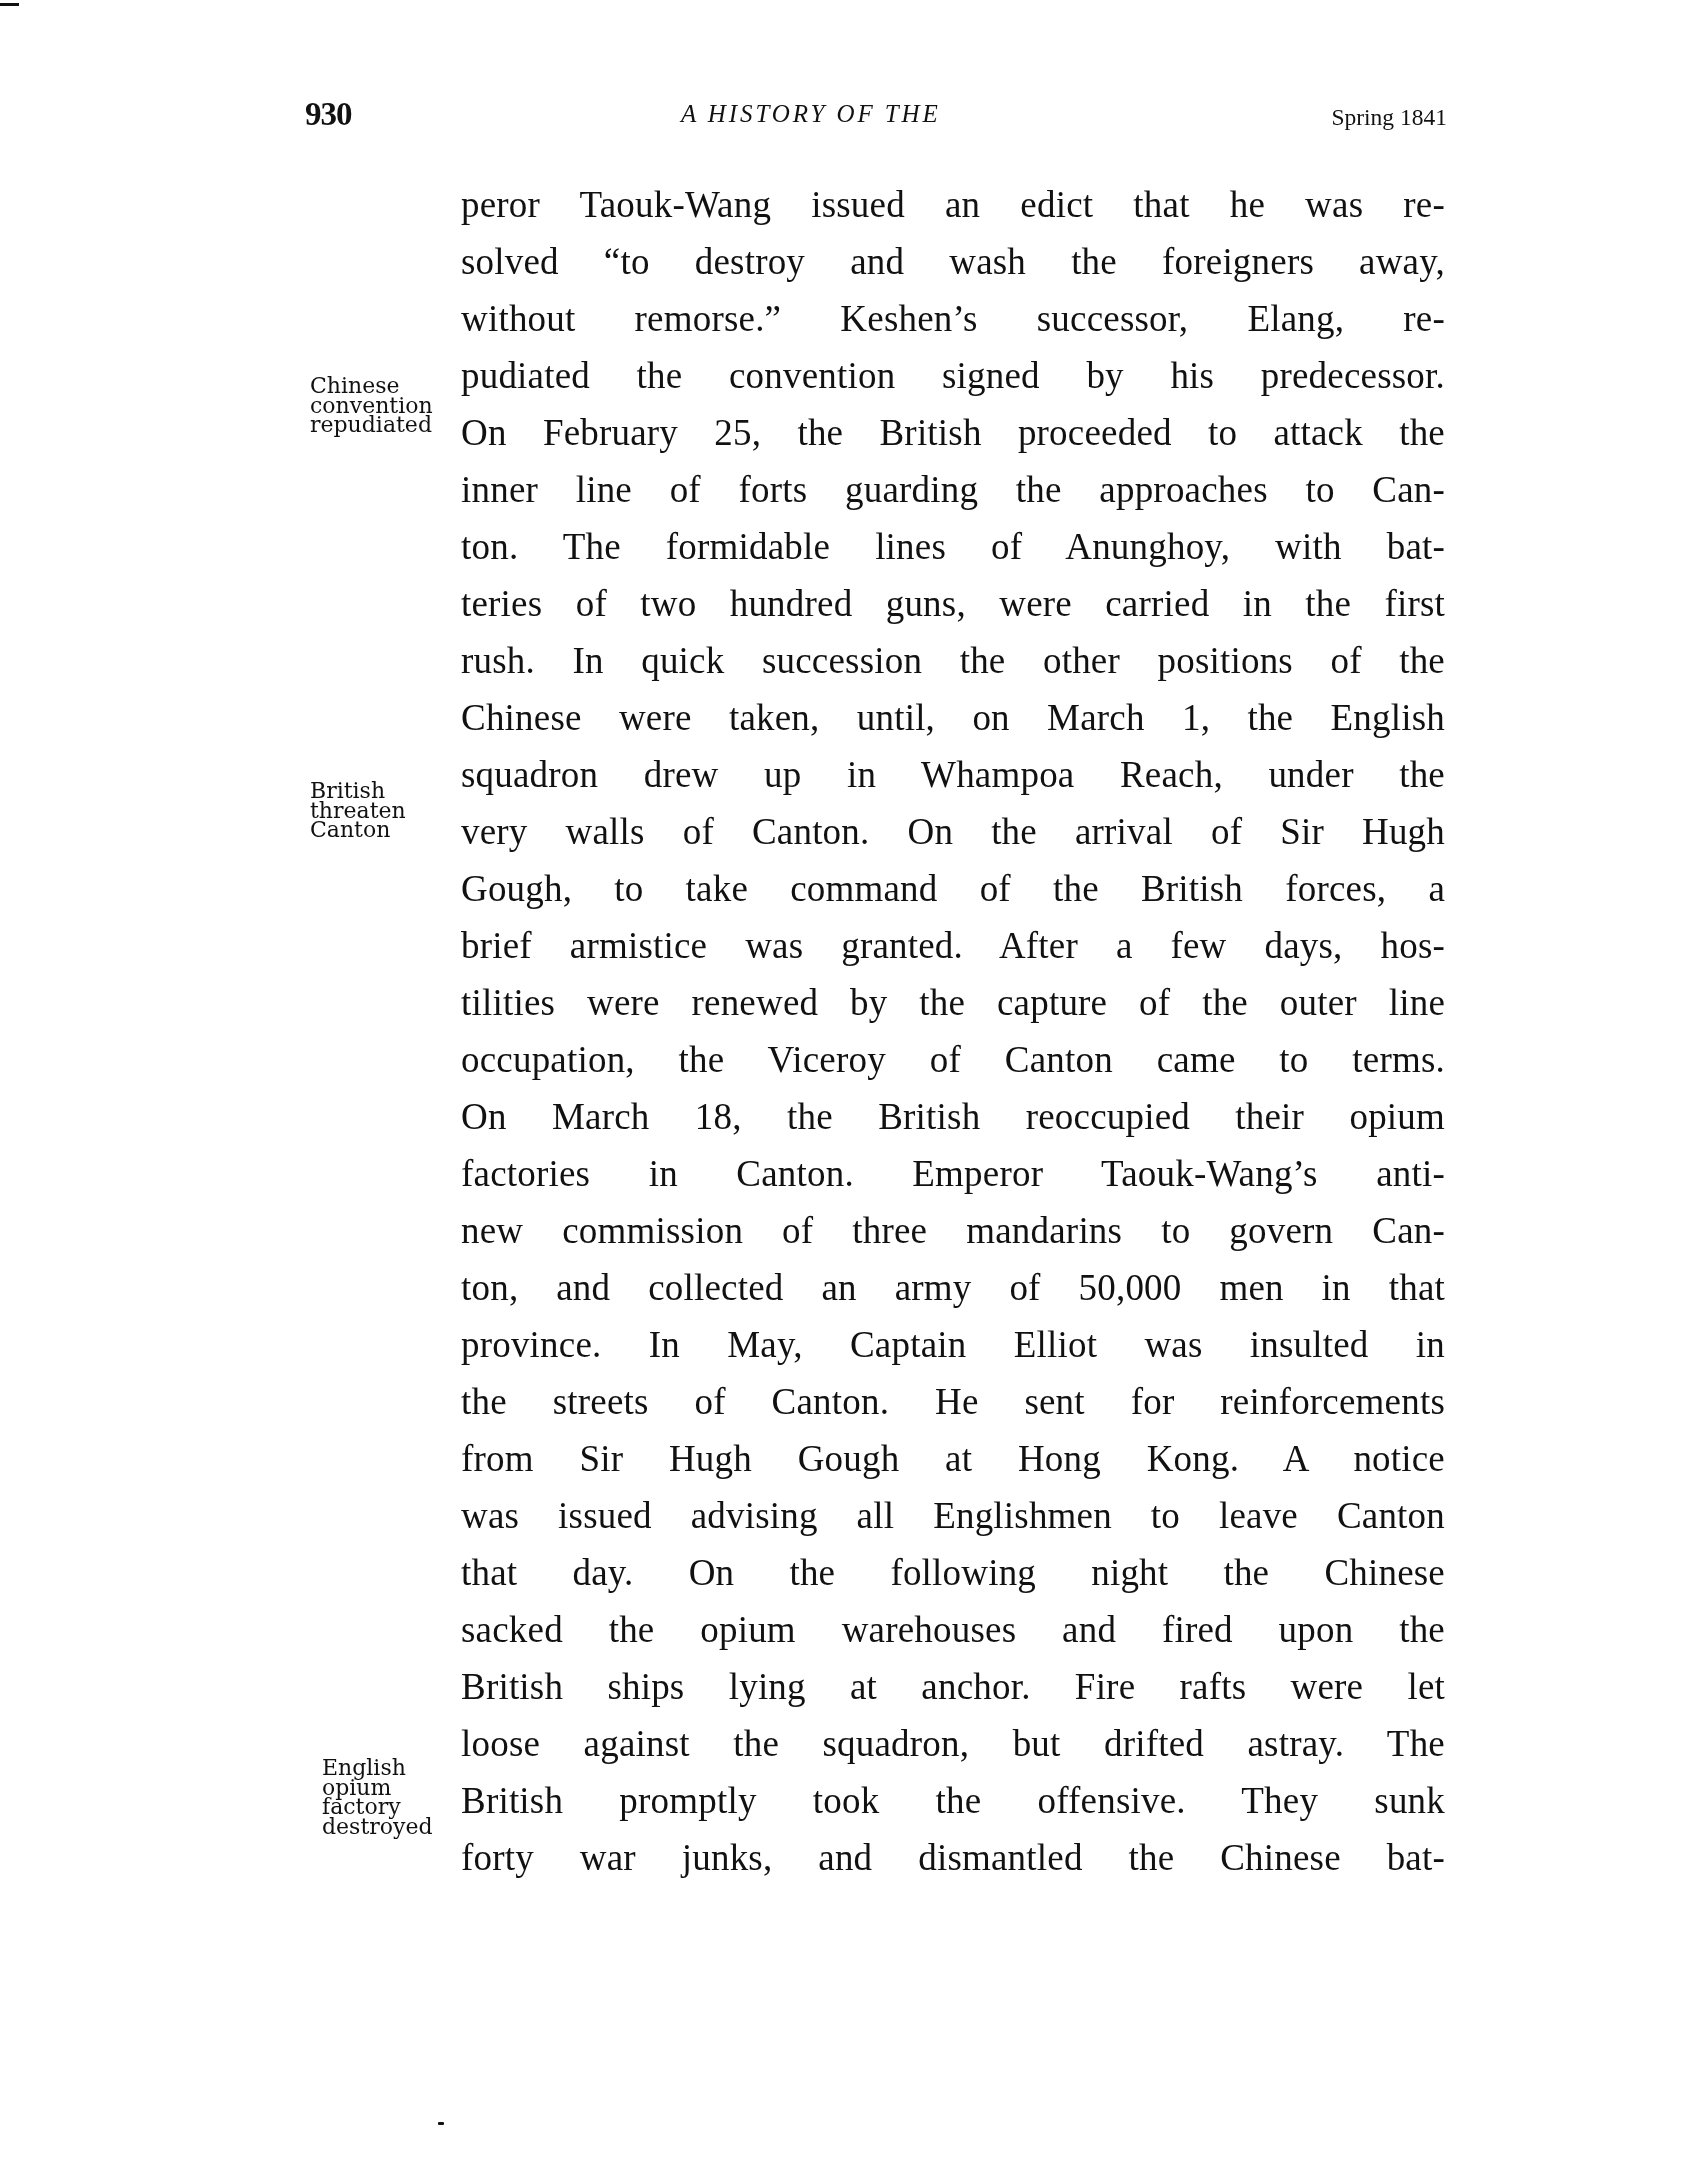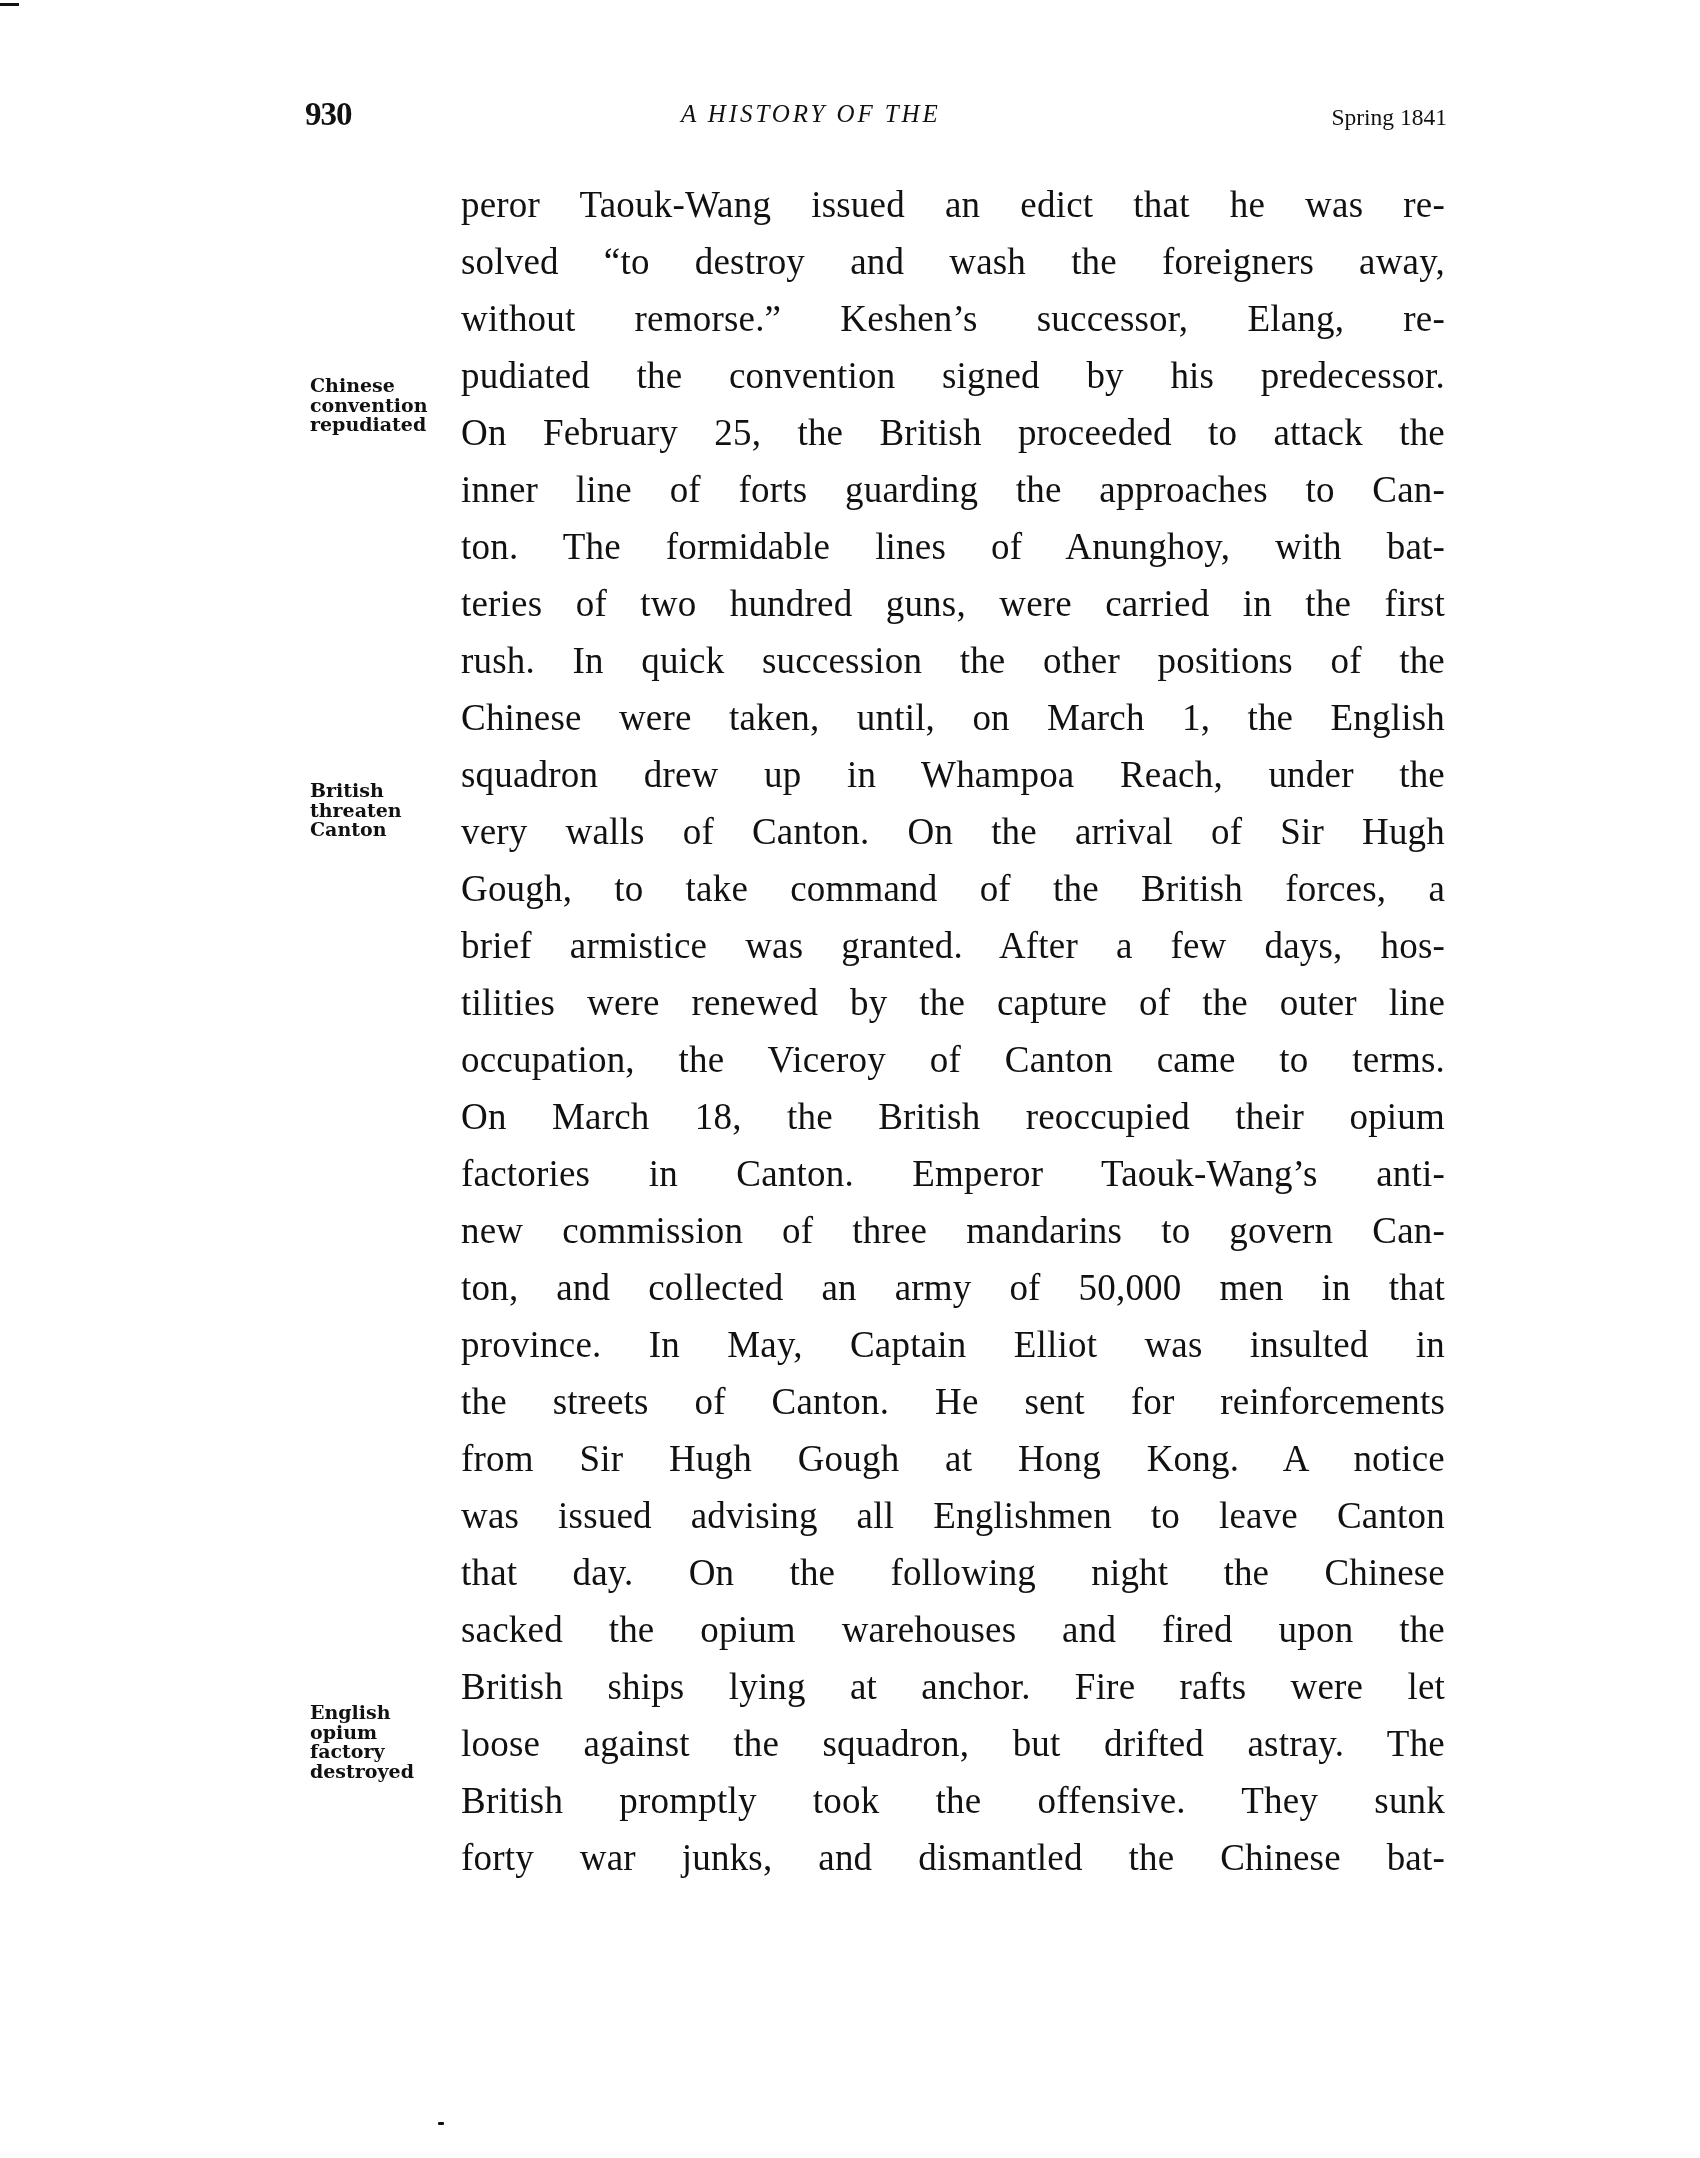--- a/index.html
+++ b/index.html
@@ -73,22 +73,22 @@
       white-space: nowrap;
       letter-spacing: 0.2px;
       word-spacing: 2px;
     }
     .line.last {
       text-align-last: justify;
     }
     .margin-note {
       position: absolute;
       left: 310px;
-      font-size: 19px;
-      font-weight: bold;
+      font-size: 22px;
+      font-weight: normal;
       line-height: 19.6px;
       font-family: "DejaVu Serif", serif;
     }
     .margin-note span {
       display: block;
     }
     .stray-mark {
       position: absolute;
       left: 438px;
       top: 2122px;
@@ -115,21 +115,21 @@
   <span>convention</span>
   <span>repudiated</span>
 </div>
 
 <div class="margin-note" style="top:781px;">
   <span>British</span>
   <span>threaten</span>
   <span>Canton</span>
 </div>
 
-<div class="margin-note" style="top:1703px;">
+<div class="margin-note" style="top:1758px;margin-left:12px;">
   <span>English</span>
   <span>opium</span>
   <span>factory</span>
   <span>destroyed</span>
 </div>
 
 <div class="body-text">
   <div class="line">peror Taouk-Wang issued an edict that he was re-</div>
   <div class="line">solved “to destroy and wash the foreigners away,</div>
   <div class="line">without remorse.”  Keshen’s successor, Elang, re-</div>

